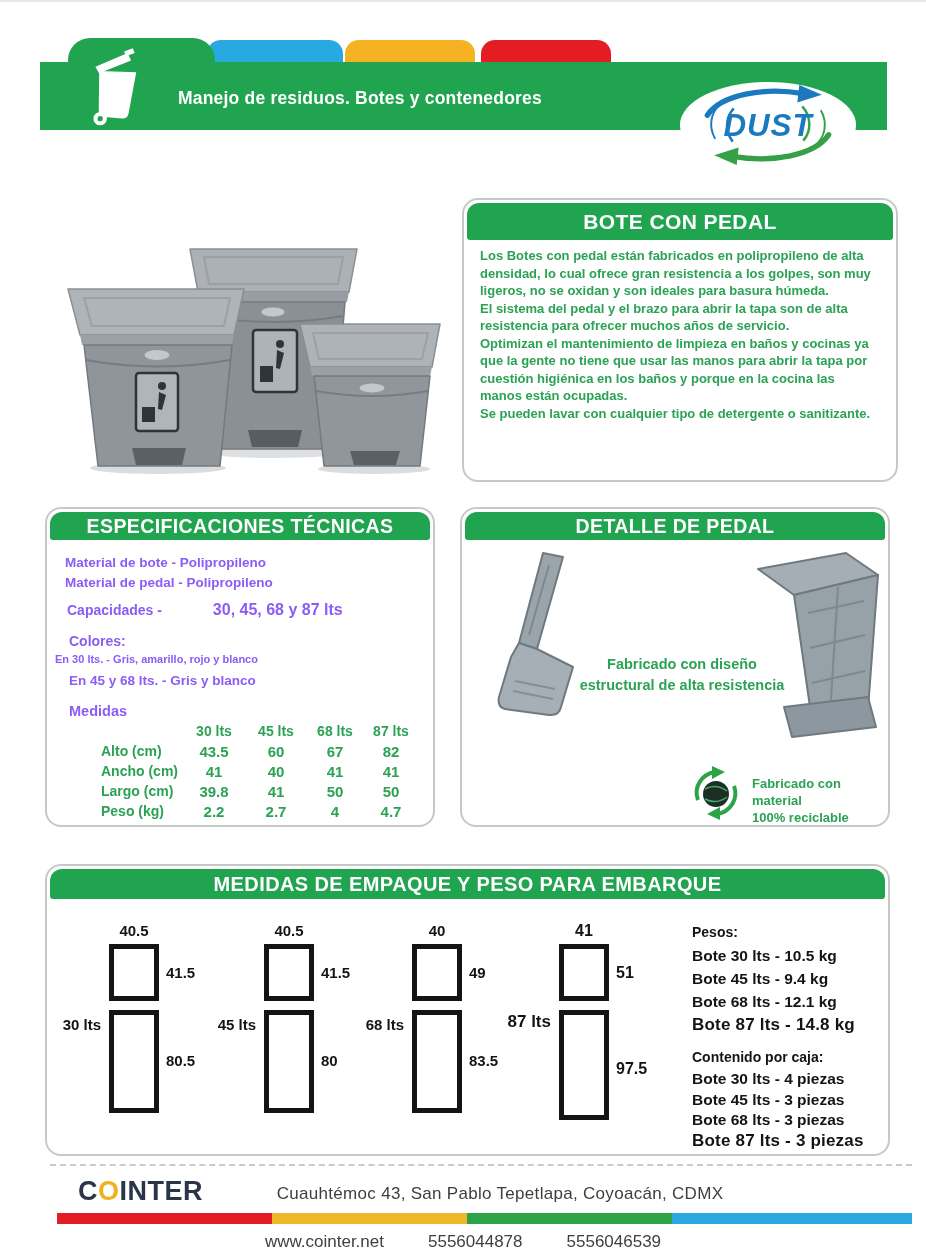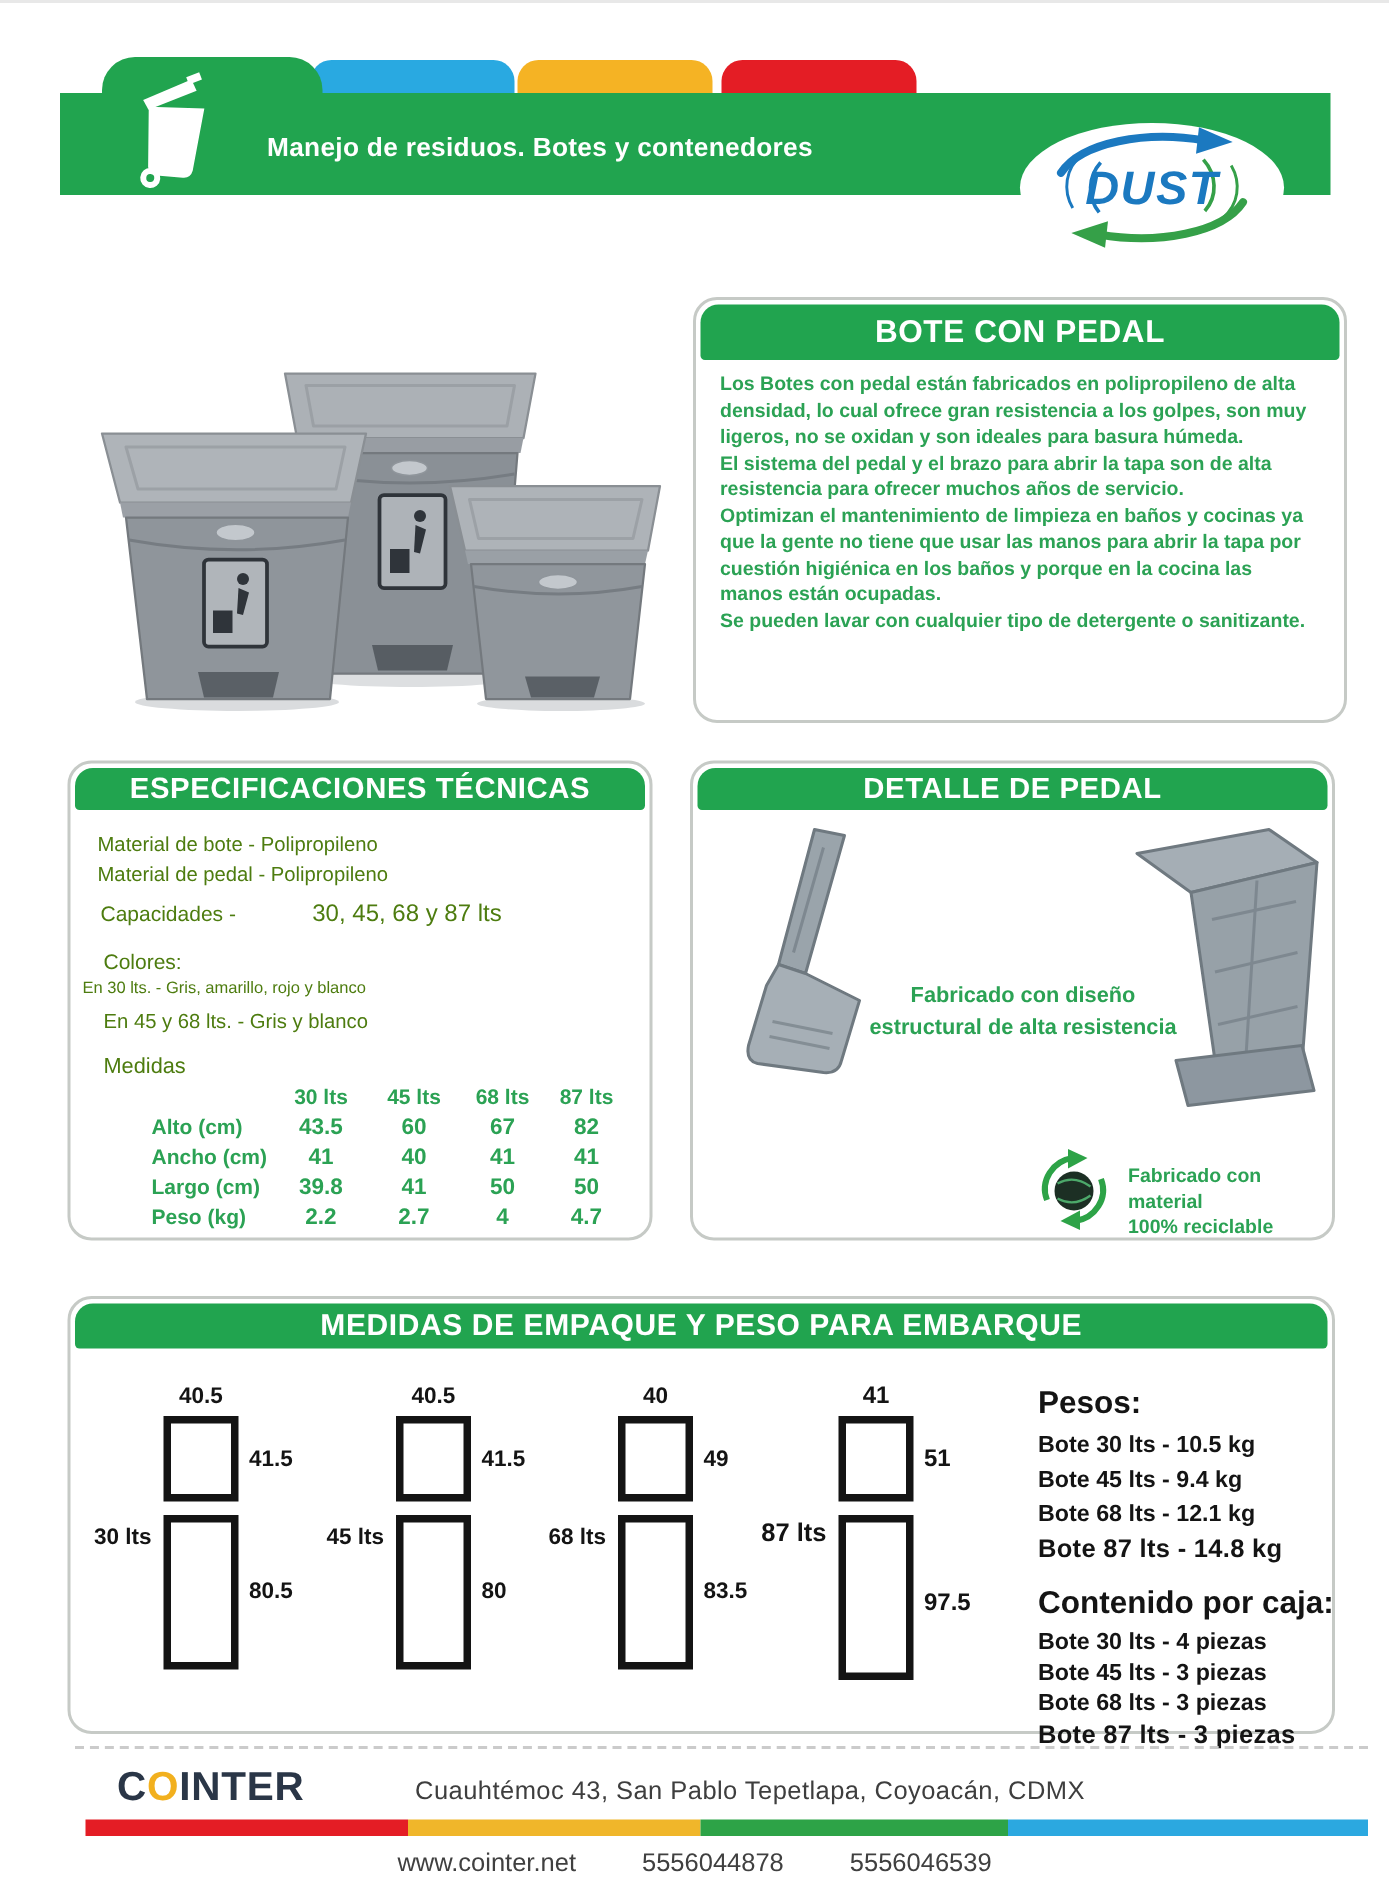--- a/index.html
+++ b/index.html
@@ -19,21 +19,21 @@
   
   .panel{position:absolute;background:#fff;border:2px solid #C6CAC6;border-radius:16px;box-sizing:border-box;}
   .panel-header{position:absolute;left:3px;right:3px;top:3px;background:#21A44F;color:#fff;
                 font-weight:bold;text-align:center;border-radius:12px 12px 3px 3px;letter-spacing:.4px;}
   .p-bote{left:462px;top:196px;width:436px;height:284px;}
   .p-bote .panel-header{height:37px;line-height:37px;font-size:21px;}
   .bote-body{position:absolute;left:16px;top:47px;width:398px;font-size:13px;line-height:17.5px;
              font-weight:bold;color:#2BA254;white-space:pre-line;}
   .p-specs{left:45px;top:505px;width:390px;height:320px;}
   .p-specs .panel-header{height:28px;line-height:28px;font-size:19.5px;}
-  .sp{position:absolute;color:#4d7c0f;font-weight:normal;}
+  .sp{position:absolute;color:#8b5cf6;font-weight:bold;}
   .sp-m1{left:18px;top:46px;font-size:13.5px;}
   .sp-m2{left:18px;top:66px;font-size:13.5px;}
   .sp-cap{left:20px;top:92px;font-size:14px;}
   .sp-cap .cap-val{font-size:16px;margin-left:47px;}
   .sp-col{left:22px;top:124px;font-size:14px;}
   .sp-c1{left:8px;top:144px;font-size:11px;}
   .sp-c2{left:22px;top:164px;font-size:13.5px;}
   .sp-med{left:22px;top:194px;font-size:14.5px;}
   .spec-table{position:absolute;left:28px;top:214px;display:grid;
               grid-template-columns:108px 62px 62px 56px 56px;grid-auto-rows:20px;
@@ -62,21 +62,21 @@
   .box-top{top:22px;height:57px;}
   .box-bottom{top:88px;height:103px;}
   .dim-rt{left:117px;top:42px;width:55px;}
   .dim-rb{left:117px;top:130px;width:60px;}
   .bin-label{position:absolute;left:-10px;top:94px;width:62px;text-align:right;}
   .d4 .bin-label{font-size:17px;top:90px;}
   .d4 .dim{font-size:16px;}
   .d4 .box-bottom{height:110px;}
   .d4 .dim-rb{top:138px;}
   .pack-info{position:absolute;left:645px;top:58px;width:198px;color:#141414;font-weight:bold;}
-  .info-title{font-size:21px;margin-bottom:4px;}
+  .info-title{font-size:14px;margin-bottom:4px;}
   .info-line{font-size:15.5px;line-height:23px;}
   .info-line.c{line-height:20.5px;}
   .info-line.emph{font-size:17px;letter-spacing:.2px;}
   .info-gap{height:13px;}
   
   .bins-photo{position:absolute;left:52px;top:192px;width:392px;height:285px;}
   
   .foot-sep{position:absolute;left:50px;top:1162px;width:862px;border-top:2px dashed #CBCBCB;}
   .cointer{position:absolute;left:78px;top:1174px;font-size:27px;font-weight:bold;letter-spacing:.5px;color:#2A3647;}
   .cointer .o{color:#F2B01E;}

